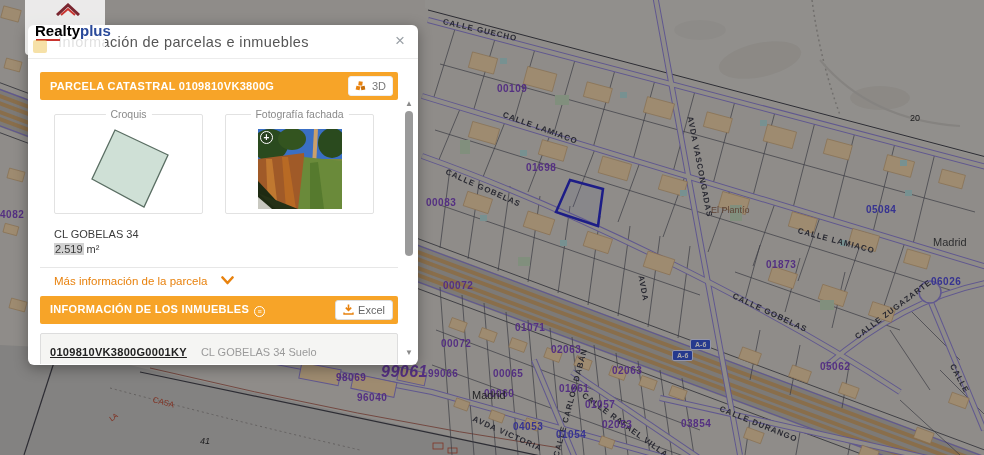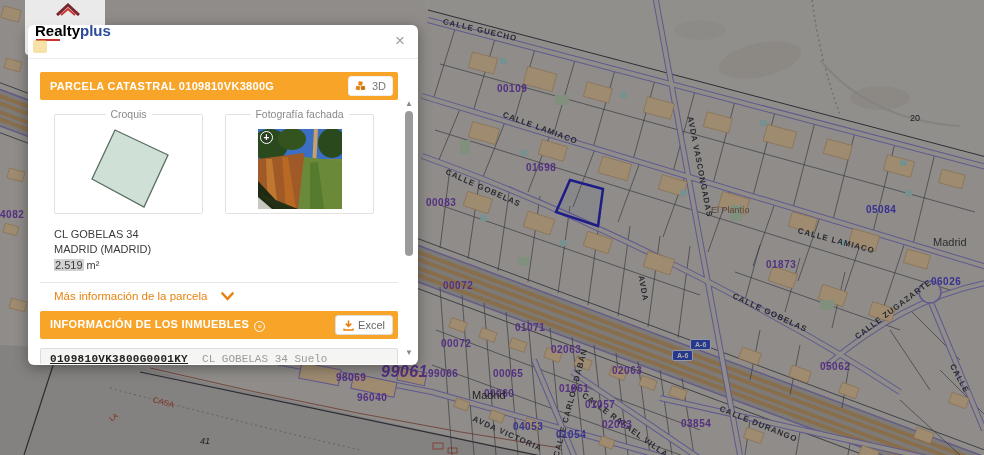--- a/index.html
+++ b/index.html
@@ -58,21 +58,21 @@
     border-radius:50%; color:#fff; font-size:10px; line-height:11px; text-align:center; font-weight:bold;
     background:rgba(40,40,40,0.25); }
 
   .address-block { margin:13px 20px 0 26px; font-size:11px; color:#3a3a3a; line-height:1.4; }
   .area-highlight { background:#d2d2d2; padding:0 1px; }
   .divider { border-top:1px solid #e7e7e7; margin:9px 20px 0 12px; }
   .more-info { margin:7px 20px 9px 26px; display:flex; align-items:center; gap:14px; }
   .more-info a { color:#E8820E; font-size:11.5px; text-decoration:none; }
 
   .row-item { margin:9px 20px 0 12px; background:#f5f5f3; border:1px solid #ddd; border-radius:2px;
-    padding:4px 9px; font-size:11px;font-family:Liberation Mono, monospace; }
+    padding:12px 9px; font-size:11px; }
   .row-ref { font-weight:bold; color:#222; text-decoration:underline; letter-spacing:0.3px; }
   .row-desc { color:#9a9a9a; margin-left:14px; }
 
   .scrollbar { position:absolute; right:3px; top:40px; bottom:6px; width:12px; }
   .sb-arrow { position:absolute; left:0; width:12px; height:10px; color:#8a8a8a; font-size:8px;
     line-height:10px; text-align:center; cursor:pointer; }
   .sb-up { top:0; } .sb-down { bottom:0; }
   .sb-thumb { position:absolute; left:2px; top:12px; width:8px; height:145px; background:#9a9a9a;
     border-radius:4px; cursor:pointer; }
 </style>
@@ -287,20 +287,21 @@
       <polyline points="1,12 12,2 23,12" fill="none" stroke="#7a2630" stroke-width="3"></polyline>
       <polyline points="5,12 12,6 19,12" fill="none" stroke="#c8332e" stroke-width="2"></polyline>
     </svg>
     <div class="wordmark"><span class="realty">Realty</span><span class="plus">plus</span></div>
     <div class="underline"></div>
     <div class="yellow-chip"></div>
   </div>
 
   <div id="modal">
     <div class="modal-header">
+      <div class="modal-title">Información de parcelas e inmuebles</div>
       <div class="modal-close">×</div>
     </div>
     <div class="modal-body">
 
       <div class="orange-bar">
         <span class="bar-title">PARCELA CATASTRAL 0109810VK3800G</span>
         <button class="btn-3d">
           <svg width="13" height="11" viewBox="0 0 13 11">
             <rect x="1" y="5" width="4" height="4" fill="#E8820E" transform="rotate(12 3 7)"></rect>
             <rect x="6" y="5" width="4" height="4" fill="#c96f0a" transform="rotate(-10 8 7)"></rect>
@@ -336,21 +337,20 @@
               <polygon points="0,64 40,80 18,80" fill="#243016"></polygon>
               <polygon points="0,68 14,80 0,80" fill="#c8c8c0"></polygon>
             </svg>
             <div class="zoom-badge">+</div>
           </div>
         </div>
       </div>
 
       <div class="address-block">
         <div>CL GOBELAS 34</div>
-        <div>MADRID (MADRID)</div>
         <div><span class="area-highlight">2.519</span> <span>m²</span></div>
       </div>
 
       <div class="divider"></div>
 
       <div class="more-info">
         <a href="#">Más información de la parcela</a>
         <svg width="13" height="9" viewBox="0 0 13 9">
           <polyline points="1.5,1.5 6.5,7 11.5,1.5" fill="none" stroke="#E8820E" stroke-width="2.6" stroke-linecap="round" stroke-linejoin="round"></polyline>
         </svg>

